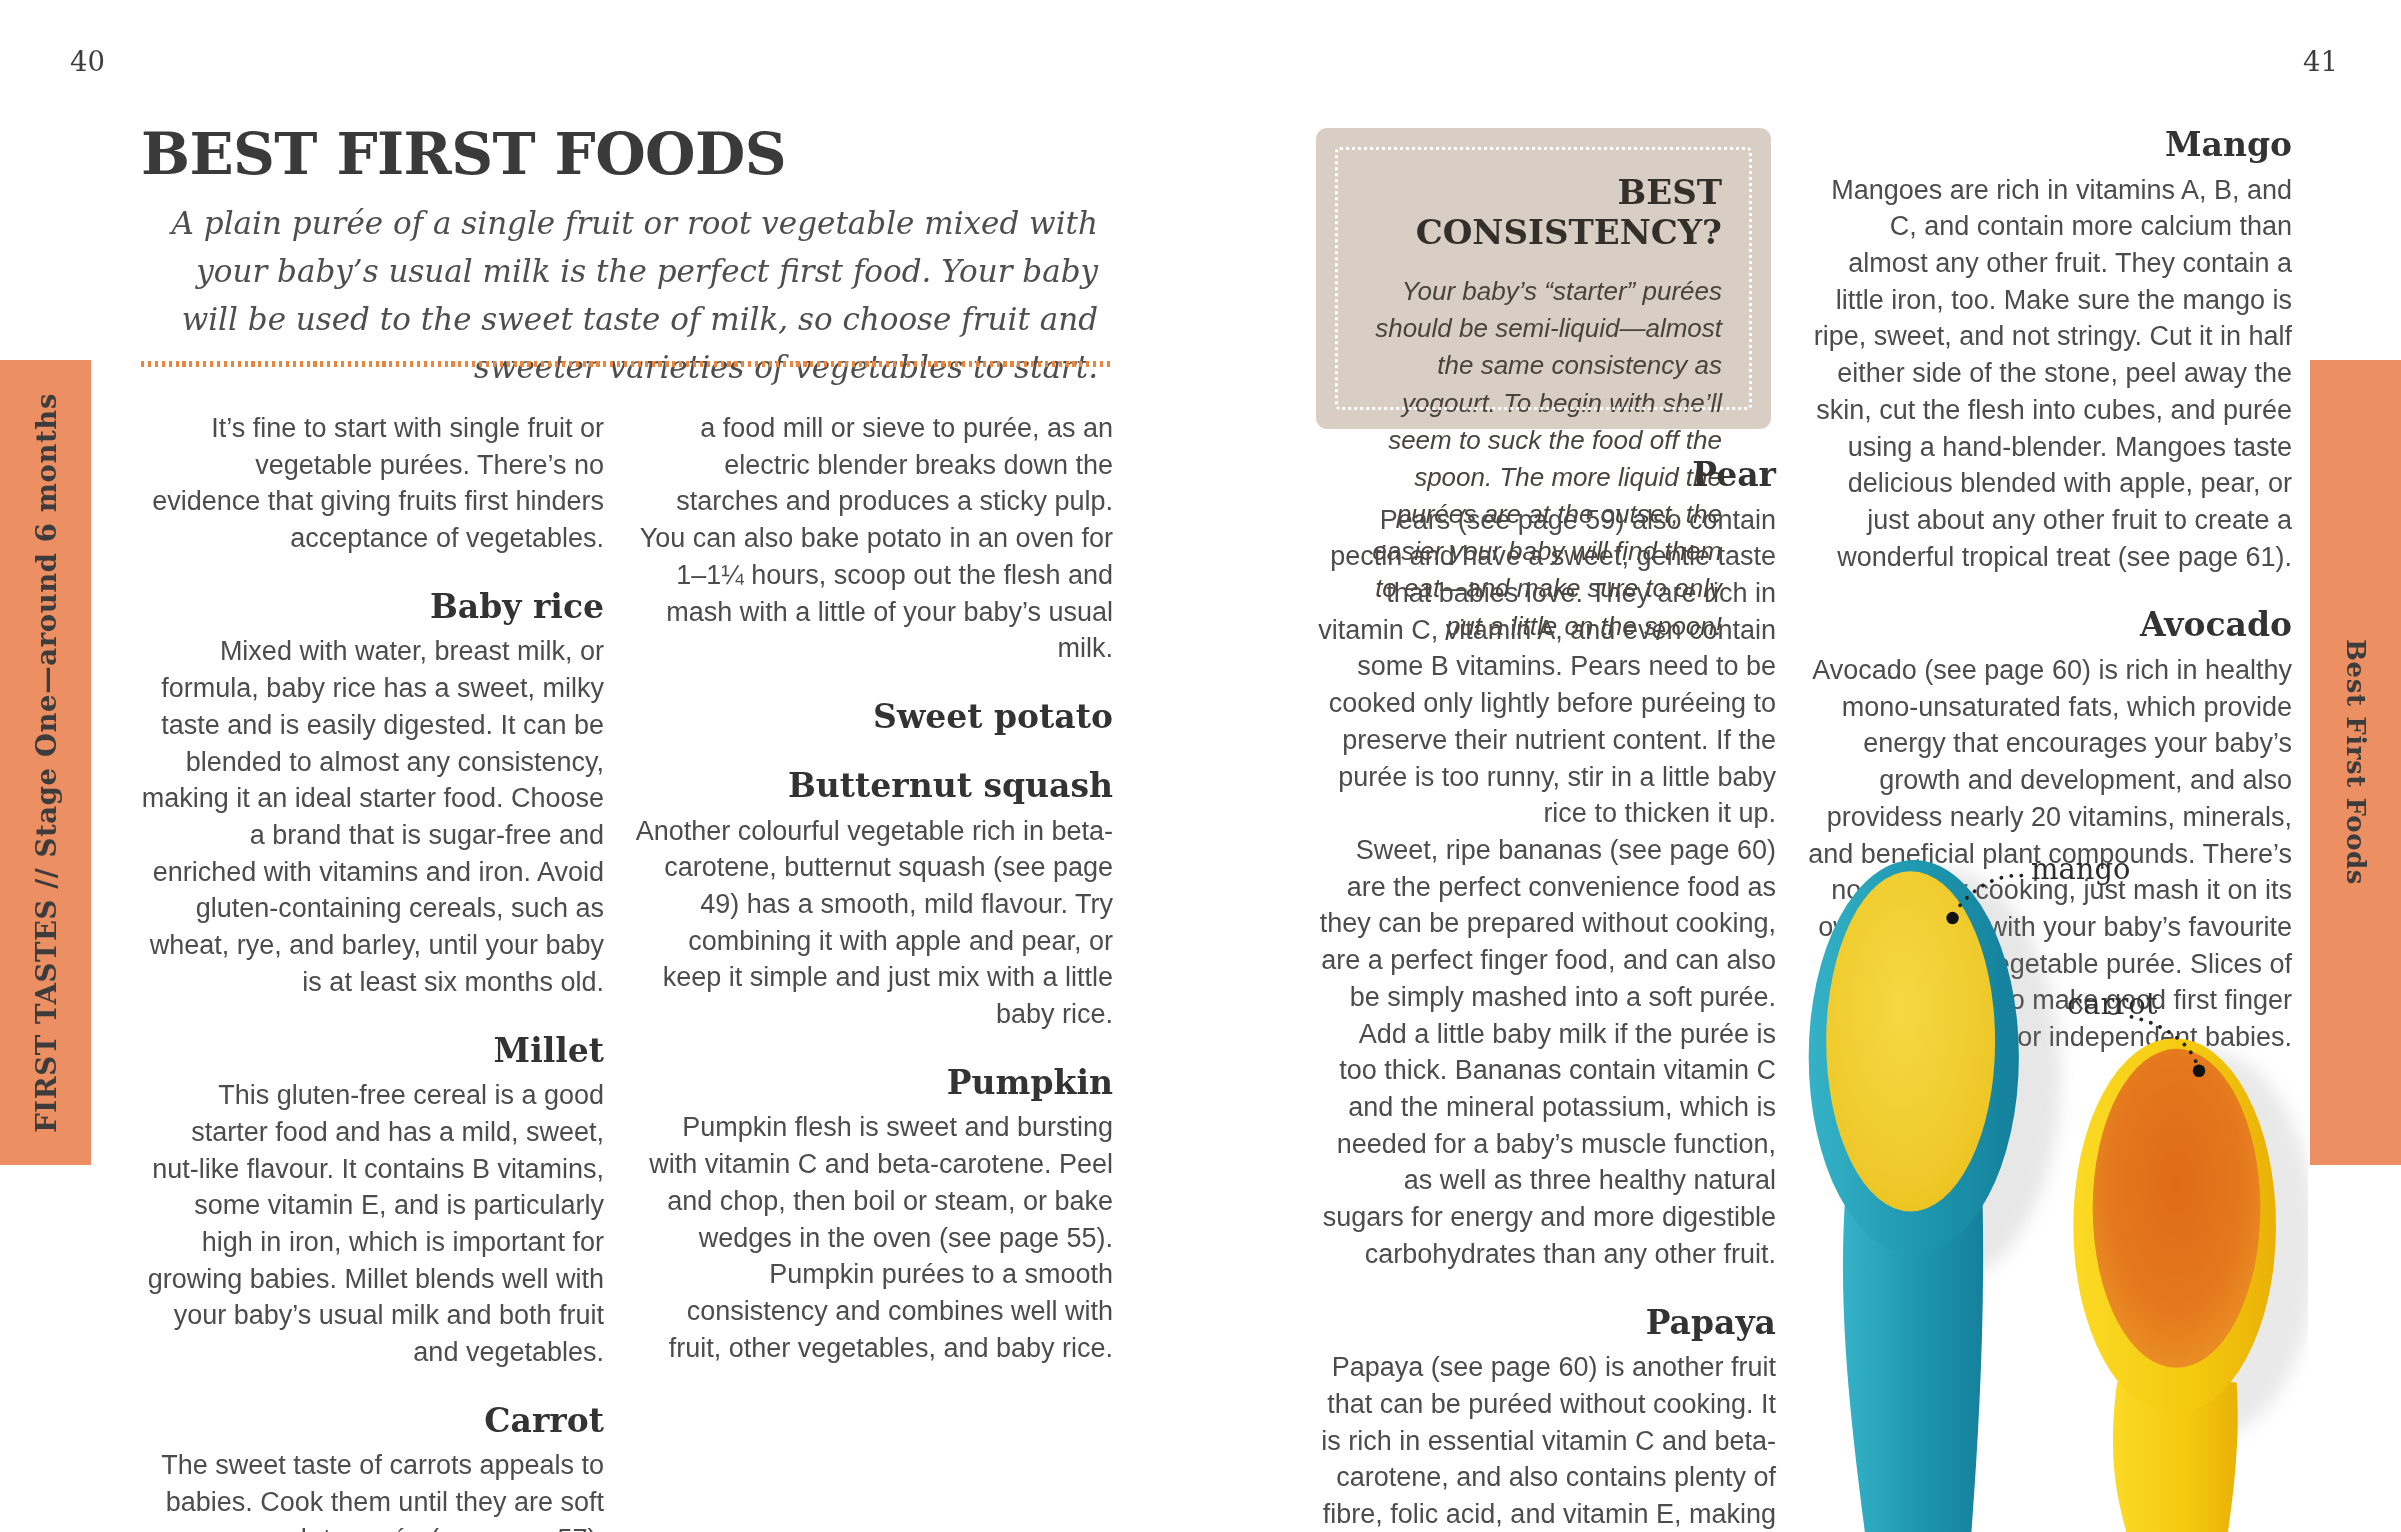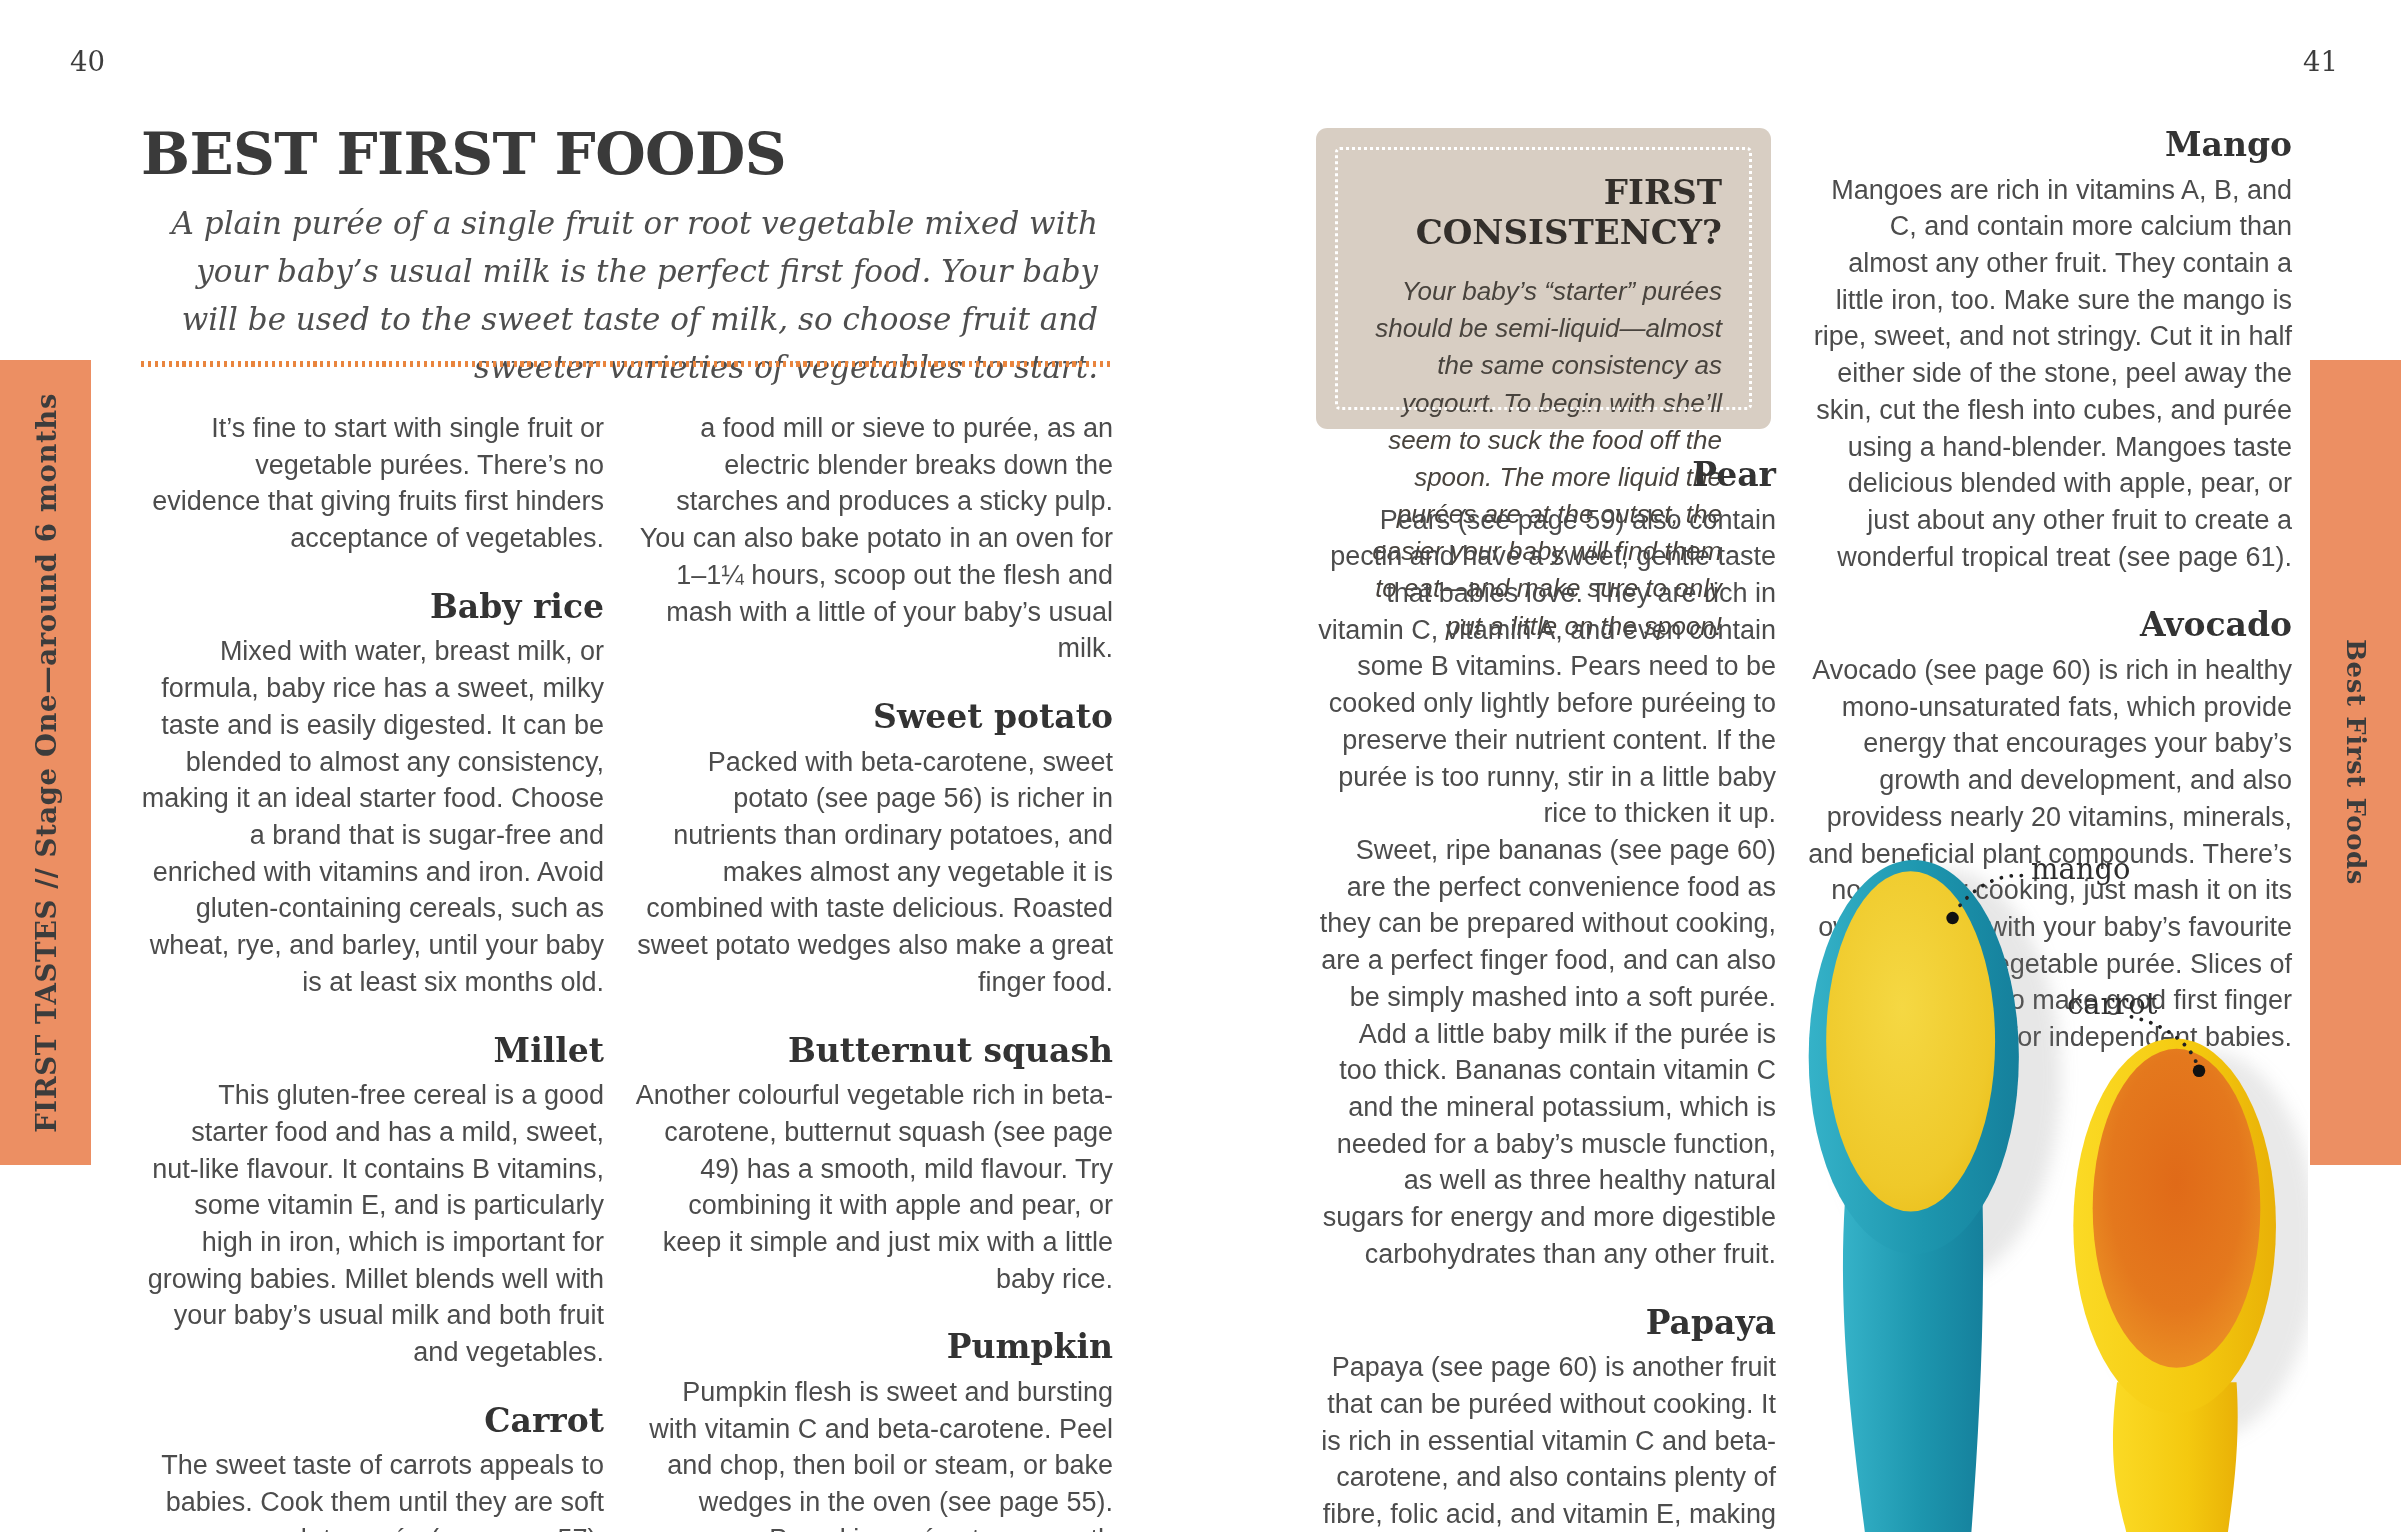--- a/index.html
+++ b/index.html
@@ -81,30 +81,29 @@
     <h3>Millet</h3>
     <p class="body">This gluten-free cereal is a good starter food and has a mild, sweet, nut-like flavour. It contains B vitamins, some vitamin E, and is particularly high in iron, which is important for growing babies. Millet blends well with your baby’s usual milk and both fruit and vegetables.</p>
     <h3>Carrot</h3>
     <p class="body">The sweet taste of carrots appeals to babies. Cook them until they are soft enough to purée (see page 57). Orange-coloured root vegetables are rich in beta-carotene, which is essential for your baby’s growth, and healthy skin and vision.</p>
 
   </div>
 
   <div class="col col-l2">
     <p class="body">a food mill or sieve to purée, as an electric blender breaks down the starches and produces a sticky pulp. You can also bake potato in an oven for 1–1¼ hours, scoop out the flesh and mash with a little of your baby’s usual milk.</p>
     <h3>Sweet potato</h3>
-    <p class="body">Packed with beta-carotene, sweet potato (see page 56) is richer in nutrients than ordinary potatoes, and makes almost any vegetable it is combined with taste delicious. Roasted sweet potato wedges also make a great finger food.</p>
     <h3>Butternut squash</h3>
     <p class="body">Another colourful vegetable rich in beta-carotene, butternut squash (see page 49) has a smooth, mild flavour. Try combining it with apple and pear, or keep it simple and just mix with a little baby rice.</p>
     <h3>Pumpkin</h3>
     <p class="body">Pumpkin flesh is sweet and bursting with vitamin C and beta-carotene. Peel and chop, then boil or steam, or bake wedges in the oven (see page 55). Pumpkin purées to a smooth consistency and combines well with fruit, other vegetables, and baby rice.</p>
 
   </div>
 
   <div class="callout">
-    <h2>FIRST CONSISTENCY?</h2>
+    <h2>BEST CONSISTENCY?</h2>
     <p>Your baby’s “starter” purées should be semi-liquid—almost the same consistency as yogourt. To begin with she’ll seem to suck the food off the spoon. The more liquid the purées are at the outset, the easier your baby will find them to eat—and make sure to only put a little on the spoon!</p>
   </div>
 
   <div class="col col-r1">
     <h3>Pear</h3>
     <p class="body">Pears (see page 59) also contain pectin and have a sweet, gentle taste that babies love. They are rich in vitamin C, vitamin A, and even contain some B vitamins. Pears need to be cooked only lightly before puréeing to preserve their nutrient content. If the purée is too runny, stir in a little baby rice to thicken it up.</p>
     <p class="body">Sweet, ripe bananas (see page 60) are the perfect convenience food as they can be prepared without cooking, are a perfect finger food, and can also be simply mashed into a soft purée. Add a little baby milk if the purée is too thick. Bananas contain vitamin C and the mineral potassium, which is needed for a baby’s muscle function, as well as three healthy natural sugars for energy and more digestible carbohydrates than any other fruit.</p>
     <h3>Papaya</h3>
     <p class="body">Papaya (see page 60) is another fruit that can be puréed without cooking. It is rich in essential vitamin C and beta-carotene, and also contains plenty of fibre, folic acid, and vitamin E, making it a nutritious first food. Most babies love the flavour, too. Papaya contains a natural chemical called “papain,” which helps to encourage healthy digestion, and other key nutrients that encourage healthy eyesight.</p>
   </div>

